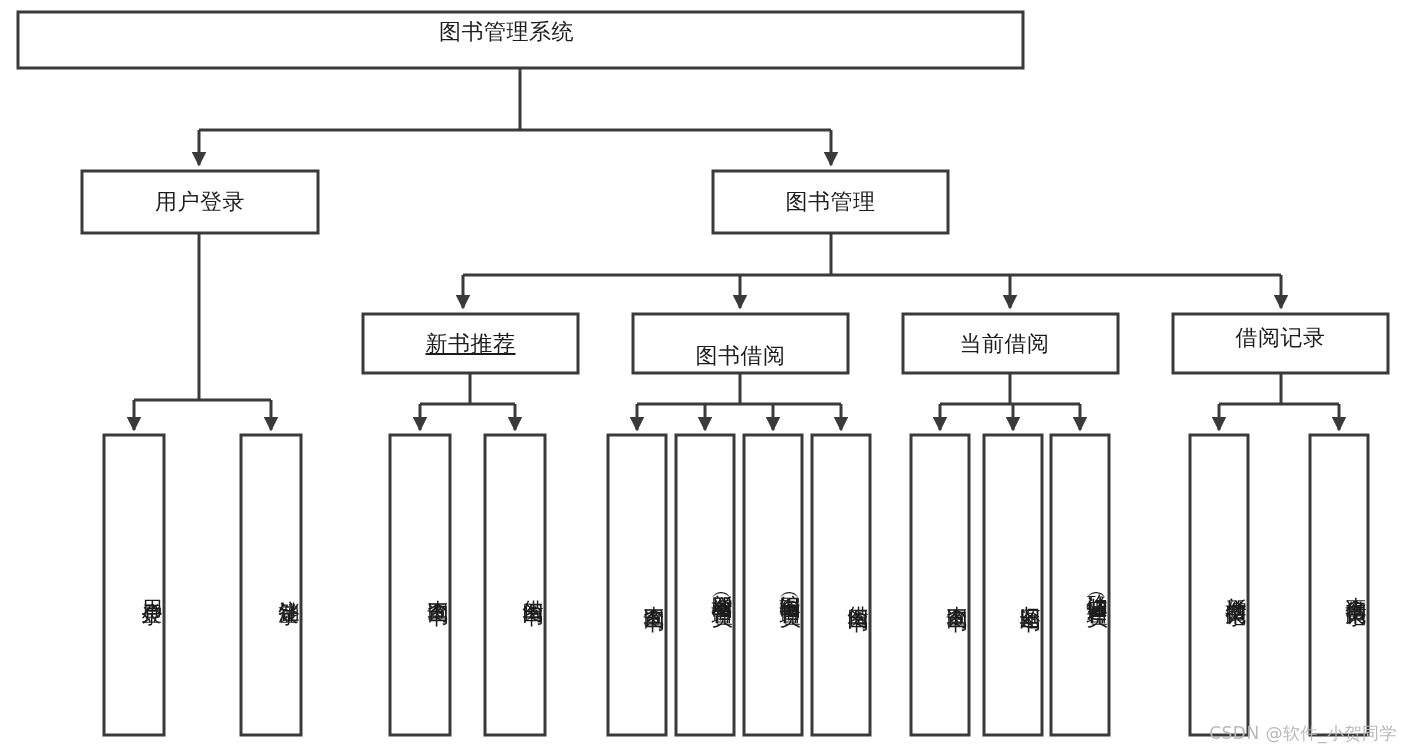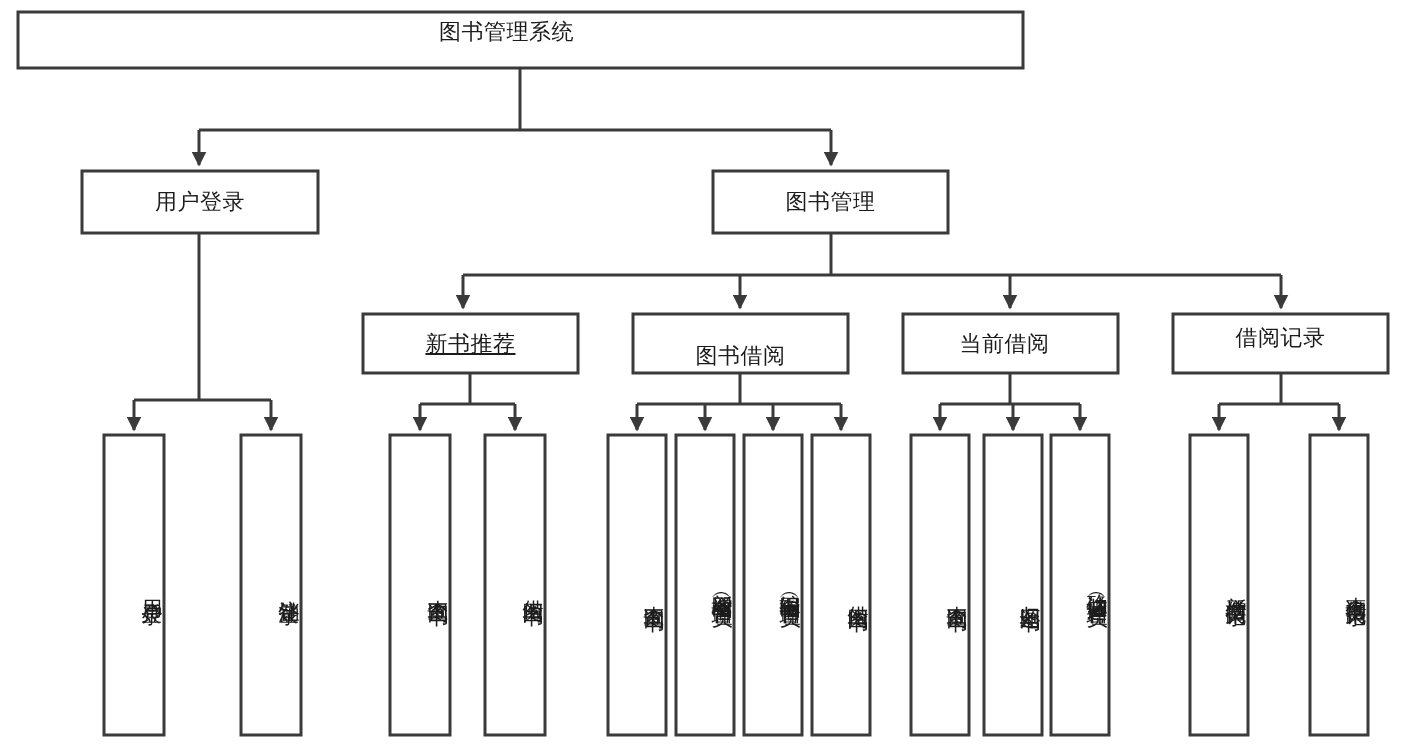--- a/index.html
+++ b/index.html
@@ -164,13 +164,14 @@
   <div class="node-label vertical topalign" style="left:744px; top:441px; width:58px; height:290px;">编辑图书（管理员）</div>
   <div class="node-label vertical" style="left:812px; top:503px; width:58px; height:180px;">借阅图书</div>
 
   <div class="node-label vertical" style="left:911px; top:503px; width:58px; height:180px;">查询图书</div>
   <div class="node-label vertical" style="left:984px; top:503px; width:58px; height:180px;">归还图书</div>
   <div class="node-label vertical topalign" style="left:1051px; top:441px; width:58px; height:290px;">确认归还（管理员）</div>
 
   <div class="node-label vertical" style="left:1190px; top:466px; width:58px; height:240px;">新增借阅记录</div>
   <div class="node-label vertical" style="left:1310px; top:466px; width:58px; height:240px;">查询借阅记录</div>
 
+  <div id="watermark">CSDN @软件_小贺同学</div>
 </div>
 
 </body></html>

